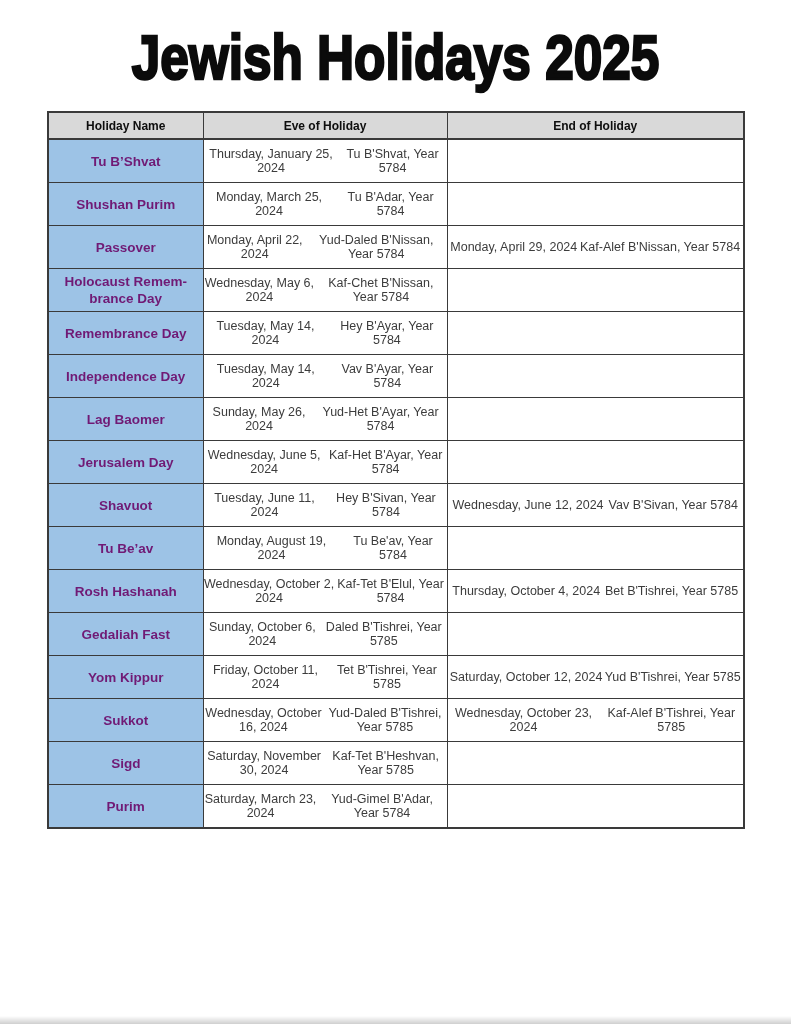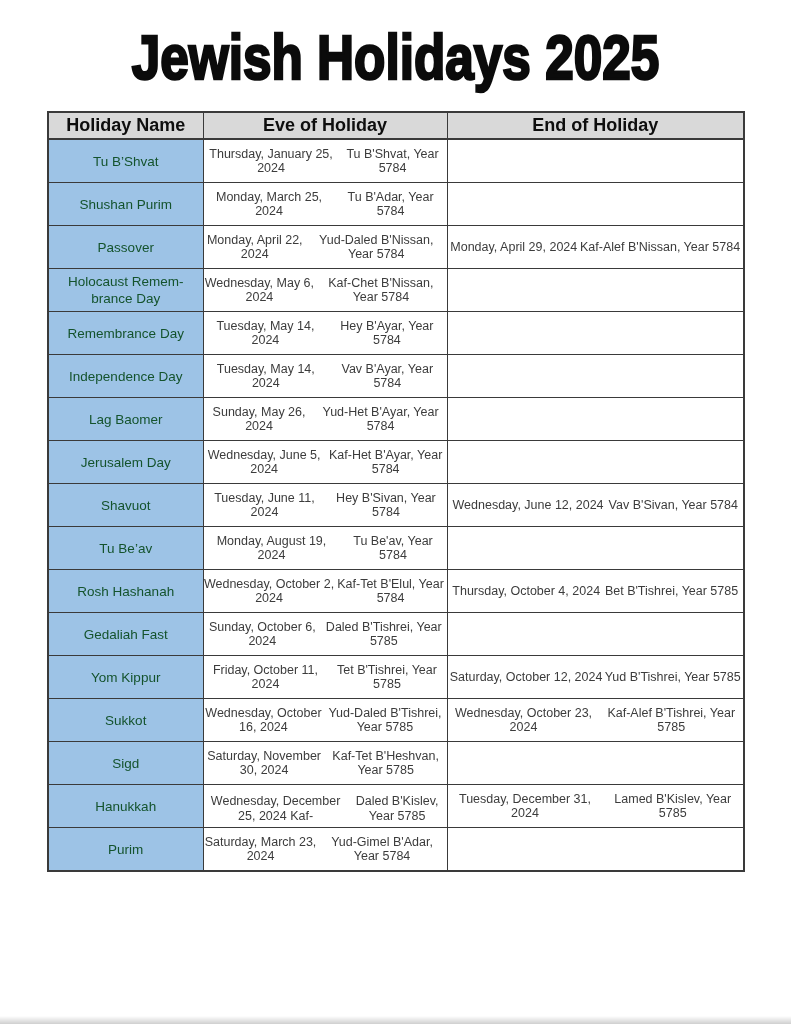--- a/index.html
+++ b/index.html
@@ -22,28 +22,28 @@
     border:2px solid var(--border,#3a3a3a);
   }
   col.c-name{width:155px;}
   col.c-eve{width:244px;}
   col.c-end{width:297px;}
 
   th,td{border:1.6px solid var(--border,#3a3a3a);padding:0;vertical-align:middle;}
 
   thead th{
     height:25px;background:var(--header-bg,#d9d9d9);
-    font-size:18px;font-weight:bold;color:#0e0e0e;text-align:center;
+    font-size:12px;font-weight:bold;color:#0e0e0e;text-align:center;
     border-bottom:2px solid var(--border,#3a3a3a);
   }
 
   tbody td{height:42px;}
   td.name-cell{
     background:var(--name-col-bg,#9dc3e6);
-    font-size:13.5px;font-weight:normal;color:#14532d;text-align:center;
+    font-size:13.5px;font-weight:bold;color:#701a75;text-align:center;
     line-height:17px;
   }
   td.date-cell{background:#ffffff;}
   .cell-lines{
     display:flex;flex-direction:row;justify-content:space-evenly;
     align-items:center;height:42px;
     font-size:12.5px;color:#3c3c3c;text-align:center;line-height:14px;
   }
   .cell-lines.tight{
     justify-content:flex-start;padding-top:6px;height:36px;line-height:15.5px;
@@ -297,37 +297,20 @@
               <div>Saturday, November 30, 2024</div>
               <div>Kaf-Tet B'Heshvan, Year 5785</div>
             </div>
           </td>
           <td class="date-cell">
             <div class="cell-lines"></div>
           </td>
         </tr>
         <tr>
           <td class="name-cell">
-            <div>Hanukkah</div>
-          </td>
-          <td class="date-cell">
-            <div class="cell-lines tight">
-              <div>Wednesday, December 25, 2024 Kaf-</div>
-              <div>Daled B'Kislev, Year 5785</div>
-            </div>
-          </td>
-          <td class="date-cell">
-            <div class="cell-lines">
-              <div>Tuesday, December 31, 2024</div>
-              <div>Lamed B'Kislev, Year 5785</div>
-            </div>
-          </td>
-        </tr>
-        <tr>
-          <td class="name-cell">
             <div>Purim</div>
           </td>
           <td class="date-cell">
             <div class="cell-lines">
               <div>Saturday, March 23, 2024</div>
               <div>Yud-Gimel B'Adar, Year 5784</div>
             </div>
           </td>
           <td class="date-cell">
             <div class="cell-lines"></div>

